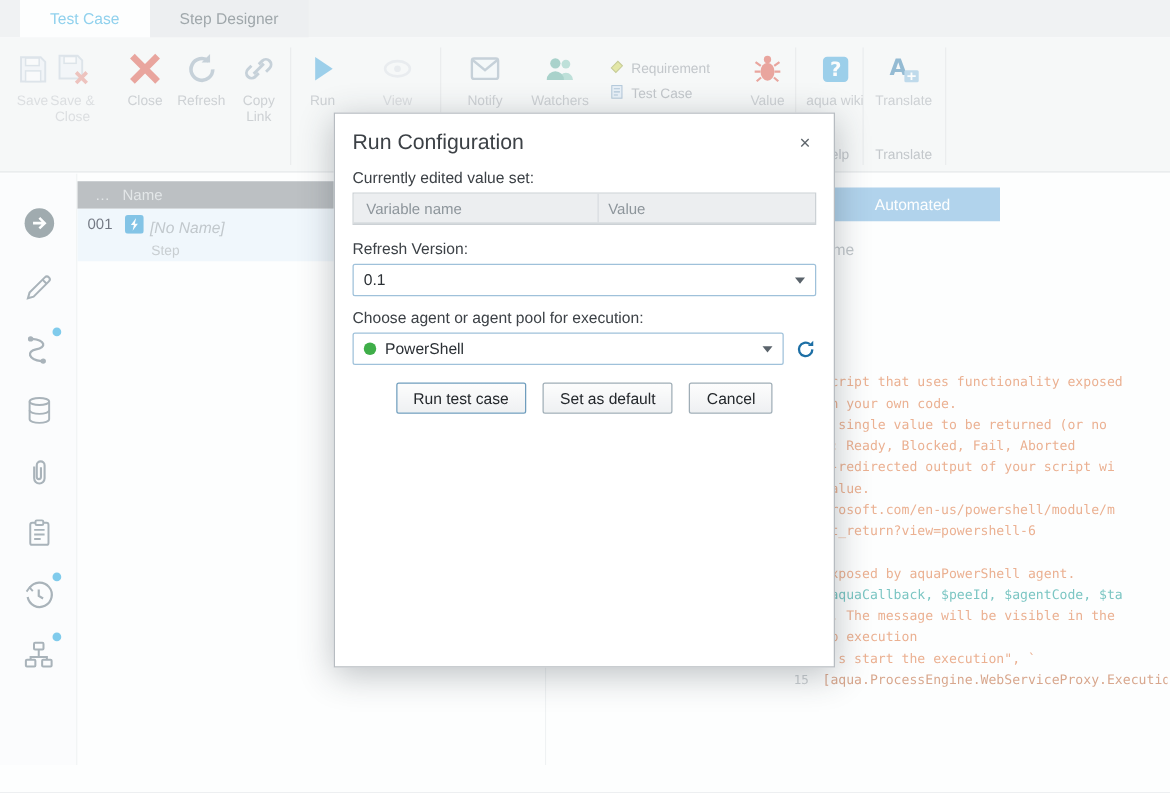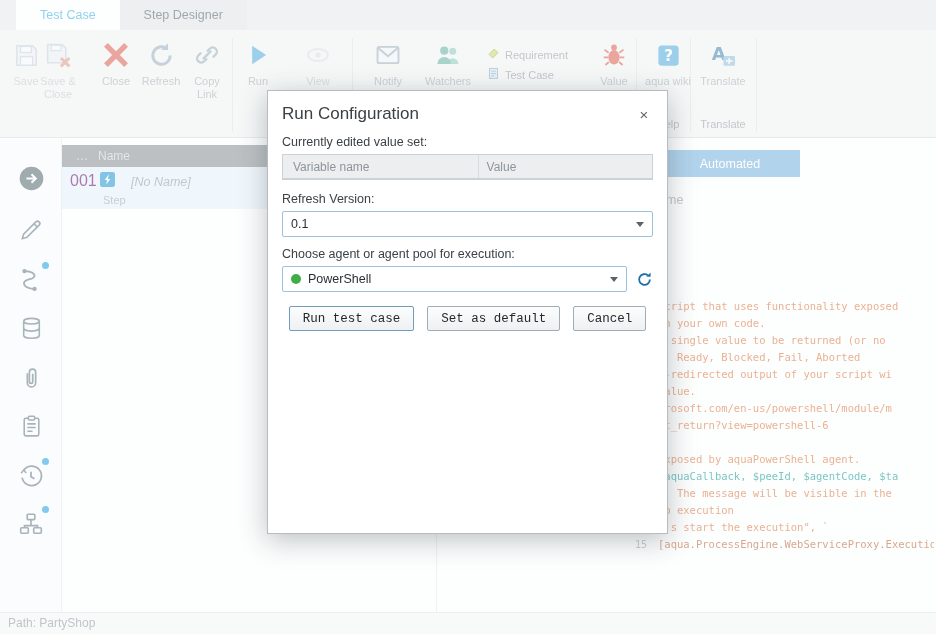--- a/index.html
+++ b/index.html
@@ -25,24 +25,24 @@
   
   .rail{position:absolute;top:139px;left:0;width:62px;bottom:22px;background:#fbfcfd;border-right:1px solid #e7eaec}
   .ritem{position:absolute;left:0;width:62px;height:34px;display:flex;align-items:center;justify-content:center;cursor:default}
   .badge{position:absolute;width:7px;height:7px;border-radius:50%;background:var(--accent-blue,#29a8e0)}
 
   
   .tpanel{position:absolute;left:62px;top:139px;width:375px;bottom:22px;background:#fff;border-right:1px solid #e7eaec}
   .thead{position:absolute;top:6px;left:0;right:0;height:22px;background:#8f959a;color:#d3d7da;font-size:12px;display:flex;align-items:center}
   .thead .c1{width:36px;padding-left:14px}
   .trow{position:absolute;top:28px;left:0;right:0;height:42px;background:#e9f3fb;display:flex;padding:5px 0 0 8px;cursor:default}
-  .rnum{width:30px;font-size:16px;color:#701a75}
-  .rline1{display:flex;align-items:center;gap:16px}
+  .rnum{width:30px;font-size:12px;color:#0f172a}
+  .rline1{display:flex;align-items:center;gap:5px}
   .rname{font-style:italic;font-size:12.5px;color:#98a2aa}
-  .rsub{font-size:11px;color:#a4acb2;margin-left:3px;margin-top:3px}
+  .rsub{font-size:11px;color:#a4acb2;margin-left:21px;margin-top:3px}
 
   
   .rpanel{position:absolute;left:437px;top:139px;right:0;bottom:22px;background:#fff}
   .autotab{position:absolute;left:223px;top:11px;width:140px;height:27px;background:var(--automated-tab-bg,#7db6e0);color:#fff;font-size:12.5px;display:flex;align-items:center;justify-content:center;cursor:default}
   .namelbl{position:absolute;left:213px;top:54px;font-size:12.5px;color:#9aa2a8}
   .editor{position:absolute;left:195px;top:91px;right:2px;bottom:2px;padding-top:68px;overflow:hidden;background:#fff}
   .eline{display:flex;height:17px;line-height:17px;font-family:"DejaVu Sans Mono",monospace;font-size:10.5px;white-space:pre;overflow:hidden}
   .eline .g{flex:0 0 26px;width:26px;text-align:center;padding-right:8px;color:#a8aeb3;font-size:10px}
   .t.comment{color:var(--comment-orange,#e07a45)}
   .t.string{color:var(--comment-orange,#e07a45)}
@@ -66,21 +66,21 @@
   .vt-body{height:190px;background:#fff}
   .vt-empty{display:block;text-align:center;padding-top:20px;font-size:12px;color:#4d545a}
   .dselect{height:24px;border:1px solid #9fc1da;border-radius:2px;display:flex;align-items:center;justify-content:space-between;padding:12px 8px;font-size:12.5px;color:#2b3035;margin-bottom:10px;background:#fff;cursor:default}
   .dselect .lft{display:flex;align-items:center;gap:7px}
   .caret{width:0;height:0;border-left:4px solid transparent;border-right:4px solid transparent;border-top:5px solid #5a636b}
   .gdot{width:10px;height:10px;border-radius:50%;background:var(--agent-green,#3fae49)}
   .agent-row{display:flex;align-items:center;gap:9px;margin-bottom:14px}
   .agent-row .dselect{flex:1;margin-bottom:0}
   .dlg-refresh{display:flex;align-items:center;cursor:default}
   .dlg-buttons{display:flex;justify-content:center;gap:13px}
-  .dbtn{height:25px;padding:0 13px;font-size:12.5px;color:#24282c;background:linear-gradient(#fdfdfd,#eef0f2);border:1px solid #9fadb6;border-radius:2px;font-family:Liberation Mono, monospace;cursor:default}
+  .dbtn{height:25px;padding:0 13px;font-size:12.5px;color:#24282c;background:linear-gradient(#fdfdfd,#eef0f2);border:1px solid #9fadb6;border-radius:2px;font-family:Liberation Sans, sans-serif;cursor:default}
   .dbtn.primary{border-color:#6f9dbd}
 </style>
 </head>
 <body>
 
 <div class="app">
 
   <div class="tabbar">
     <div class="tab active">Test Case</div>
     <div class="tab">Step Designer</div>
@@ -337,23 +337,20 @@
       <div class="eline"><span class="g">9</span><span class="t comment"></span></div>
       <div class="eline"><span class="g">10</span><span class="t comment">exposed by aquaPowerShell agent.</span></div>
       <div class="eline"><span class="g">11</span><span class="t variable">$aquaCallback, $peeId, $agentCode, $ta</span></div>
       <div class="eline"><span class="g">12</span><span class="t comment">e. The message will be visible in the</span></div>
       <div class="eline"><span class="g">13</span><span class="t comment">ob execution</span></div>
       <div class="eline"><span class="g">14</span><span class="t string">t's start the execution", `</span></div>
       <div class="eline"><span class="g">15</span><span class="t code">[aqua.ProcessEngine.WebServiceProxy.ExecutionLogMessageType]::In</span></div>
     </div>
   </div>
 
-  <div class="statusbar">
-    <span>Path: PartyShop</span>
-  </div>
 
   <div class="overlay"></div>
 
   <div class="dialog">
     <div class="dlg-head">
       <span class="dlg-title">Run Configuration</span>
       <span class="dlg-close">×</span>
     </div>
     <div class="dlg-label">Currently edited value set:</div>
     <div class="vtable">

